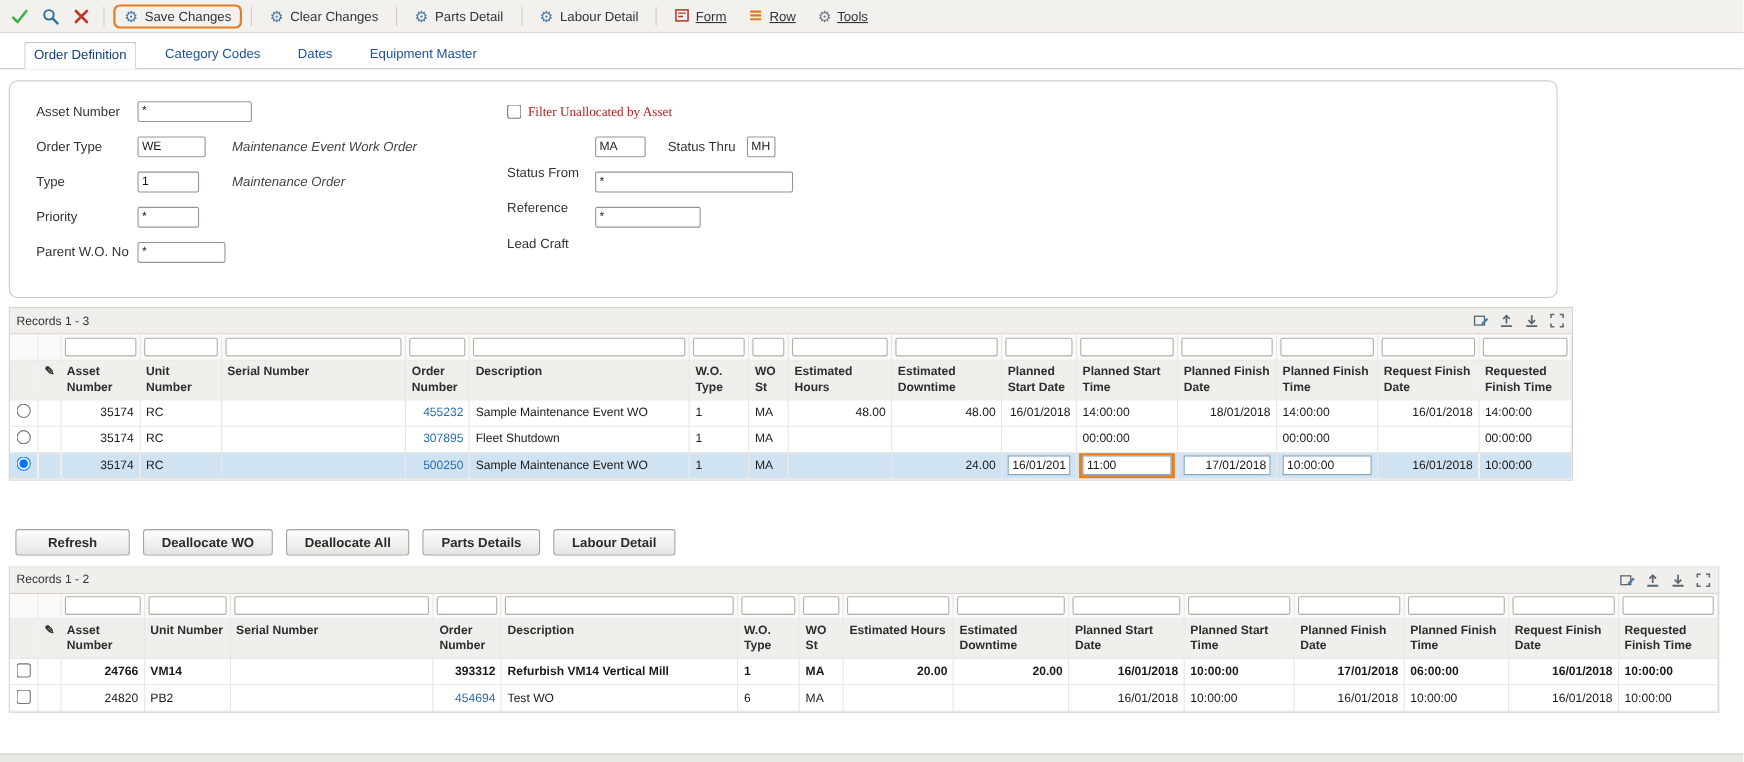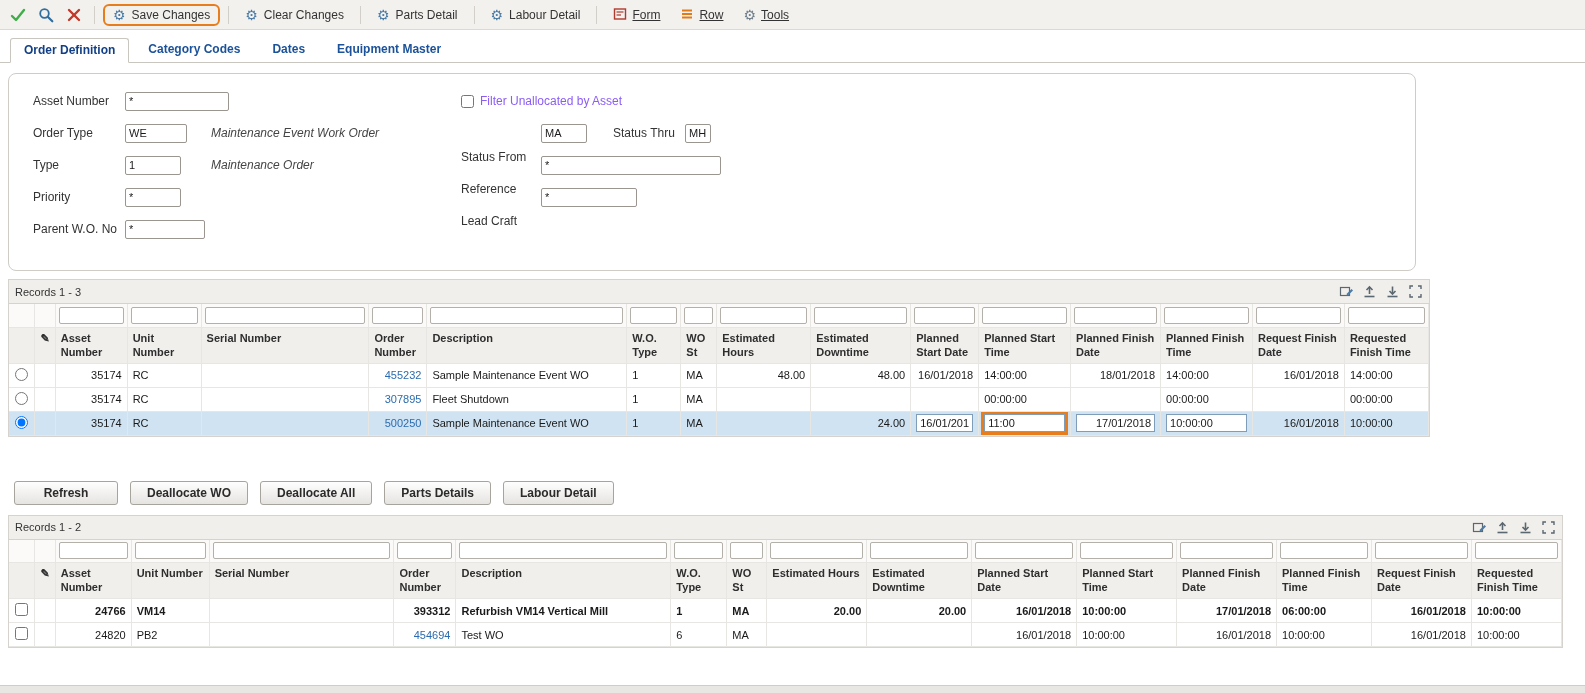--- a/index.html
+++ b/index.html
@@ -39,21 +39,21 @@
   .tb-btn .gear, .tb-menu .micon { font-size: 14px; line-height: 14px; color: #4a7ba6; }
   .tb-menu { display: inline-flex; align-items: center; gap: 5px; padding: 3px 8px; font-size: 12px; color: #333; cursor: pointer; }
   .tb-menu .mlabel { text-decoration: underline; }
   .save-annot { border: 2px solid #e87d1e; border-radius: 6px; padding: 2px 8px; position: relative; background: #f3f1ee; }
   .annot-num { color: #e87d1e; font-weight: bold; font-size: 15px; }
   .m2 { position: absolute; top: -22px; left: 52%; transform: translateX(-50%); }
 
   
   .tabs { display: flex; gap: 6px; padding: 8px 8px 0 10px; background: #fff; border-bottom: 1px solid #c9c6c0; }
   .tab {
-    padding: 4px 13px 5px; font-size: 12px; font-weight: bold; color: #1b5299; cursor: pointer; white-space: nowrap;
+    padding: 4px 8px 5px; font-size: 12px; font-weight: normal; color: #1b5299; cursor: pointer; white-space: nowrap; margin-left: 12px;
   }
   .tab.active {
     border: 1px solid #c9c6c0; border-bottom: 1px solid #fff;
     border-radius: 3px 3px 0 0; margin-bottom: -1px; color: #123f85; background: #fff;
   }
 
   
   .form-panel {
     margin: 10px 8px 8px; width: 1408px; height: 198px;
     border: 1px solid #cfccc6; border-radius: 8px; background: #fff;
@@ -63,24 +63,24 @@
   .form-col.right { flex: 1; }
   .form-row { display: flex; align-items: center; height: 22px; margin-bottom: 10px; }
   .flabel { display: inline-block; font-size: 12px; color: #333; }
   .w92 { width: 92px; }
   .w80 { width: 80px; margin-top: 48px; }
   .finput {
     height: 19px; border: 1px solid #9a968f; border-radius: 2px;
     padding: 1px 3px; font-size: 11px; color: #1a1a1a; background: #fff;
   }
   .fdesc { font-style: italic; color: #444; font-size: 12px; margin-left: 24px; }
-  .ml26 { margin-left: 26px; width: 72px; }
+  .ml26 { margin-left: 20px; width: 72px; }
   .ta-r { text-align: right; }
   .chk { width: 13px; height: 13px; margin-right: 6px; }
-  .chk-label { font-size: 12px; color: #8b5cf6; }
+  .chk-label { font-size: 12px; color: #b91c1c; font-family: Liberation Serif, serif; }
 
   
   .grid-wrap { margin: 0 0 0 8px; border: 1px solid #d6d3ce; background: #fff; }
   .records-bar {
     height: 24px; background: #f1efec; border-bottom: 1px solid #d6d3ce;
     display: flex; align-items: center; justify-content: space-between; padding: 0 6px;
   }
   .records-label { font-size: 11px; color: #333; }
   .bar-icons { display: flex; align-items: center; gap: 7px; }
   .bar-icons .bicon { width: 16px; height: 16px; cursor: pointer; display: flex; align-items: center; justify-content: center; }

